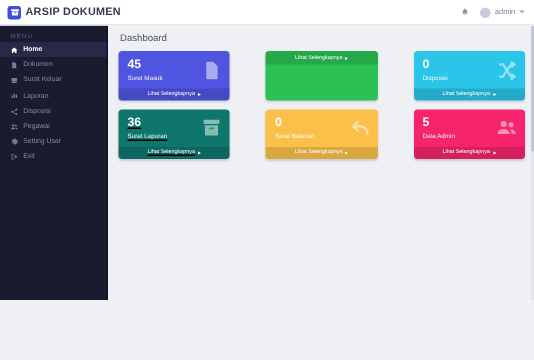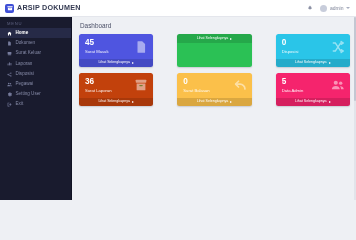--- a/index.html
+++ b/index.html
@@ -293,21 +293,21 @@
                   <path d="M17.4 16.6 20.6 19l-3.2 2.4"></path>
                 </svg>
             </div>
           </div>
           <div class="card-foot">
             <span class="card-foot-txt">Lihat Selengkapnya</span>
             <span class="card-foot-arrow"></span>
           </div>
         </div>
 
-        <div class="card" style="background:#c2410c;">
+        <div class="card" style="background:#0f766e;text-decoration:underline;">
           <div class="card-body">
             <div>
               <div class="card-num">36</div>
               <div class="card-lab">Surat Laporan</div>
             </div>
             <div class="card-ico">
               <svg viewBox="0 0 24 24" fill="#ffffff">
                   <rect x="3" y="3" width="18" height="5" rx="1"></rect>
                   <path d="M4.5 9.5h15V20a1 1 0 0 1-1 1h-13a1 1 0 0 1-1-1z"></path>
                   <rect x="9" y="12" width="6" height="2" rx="1" fill="#2bc155"></rect>

